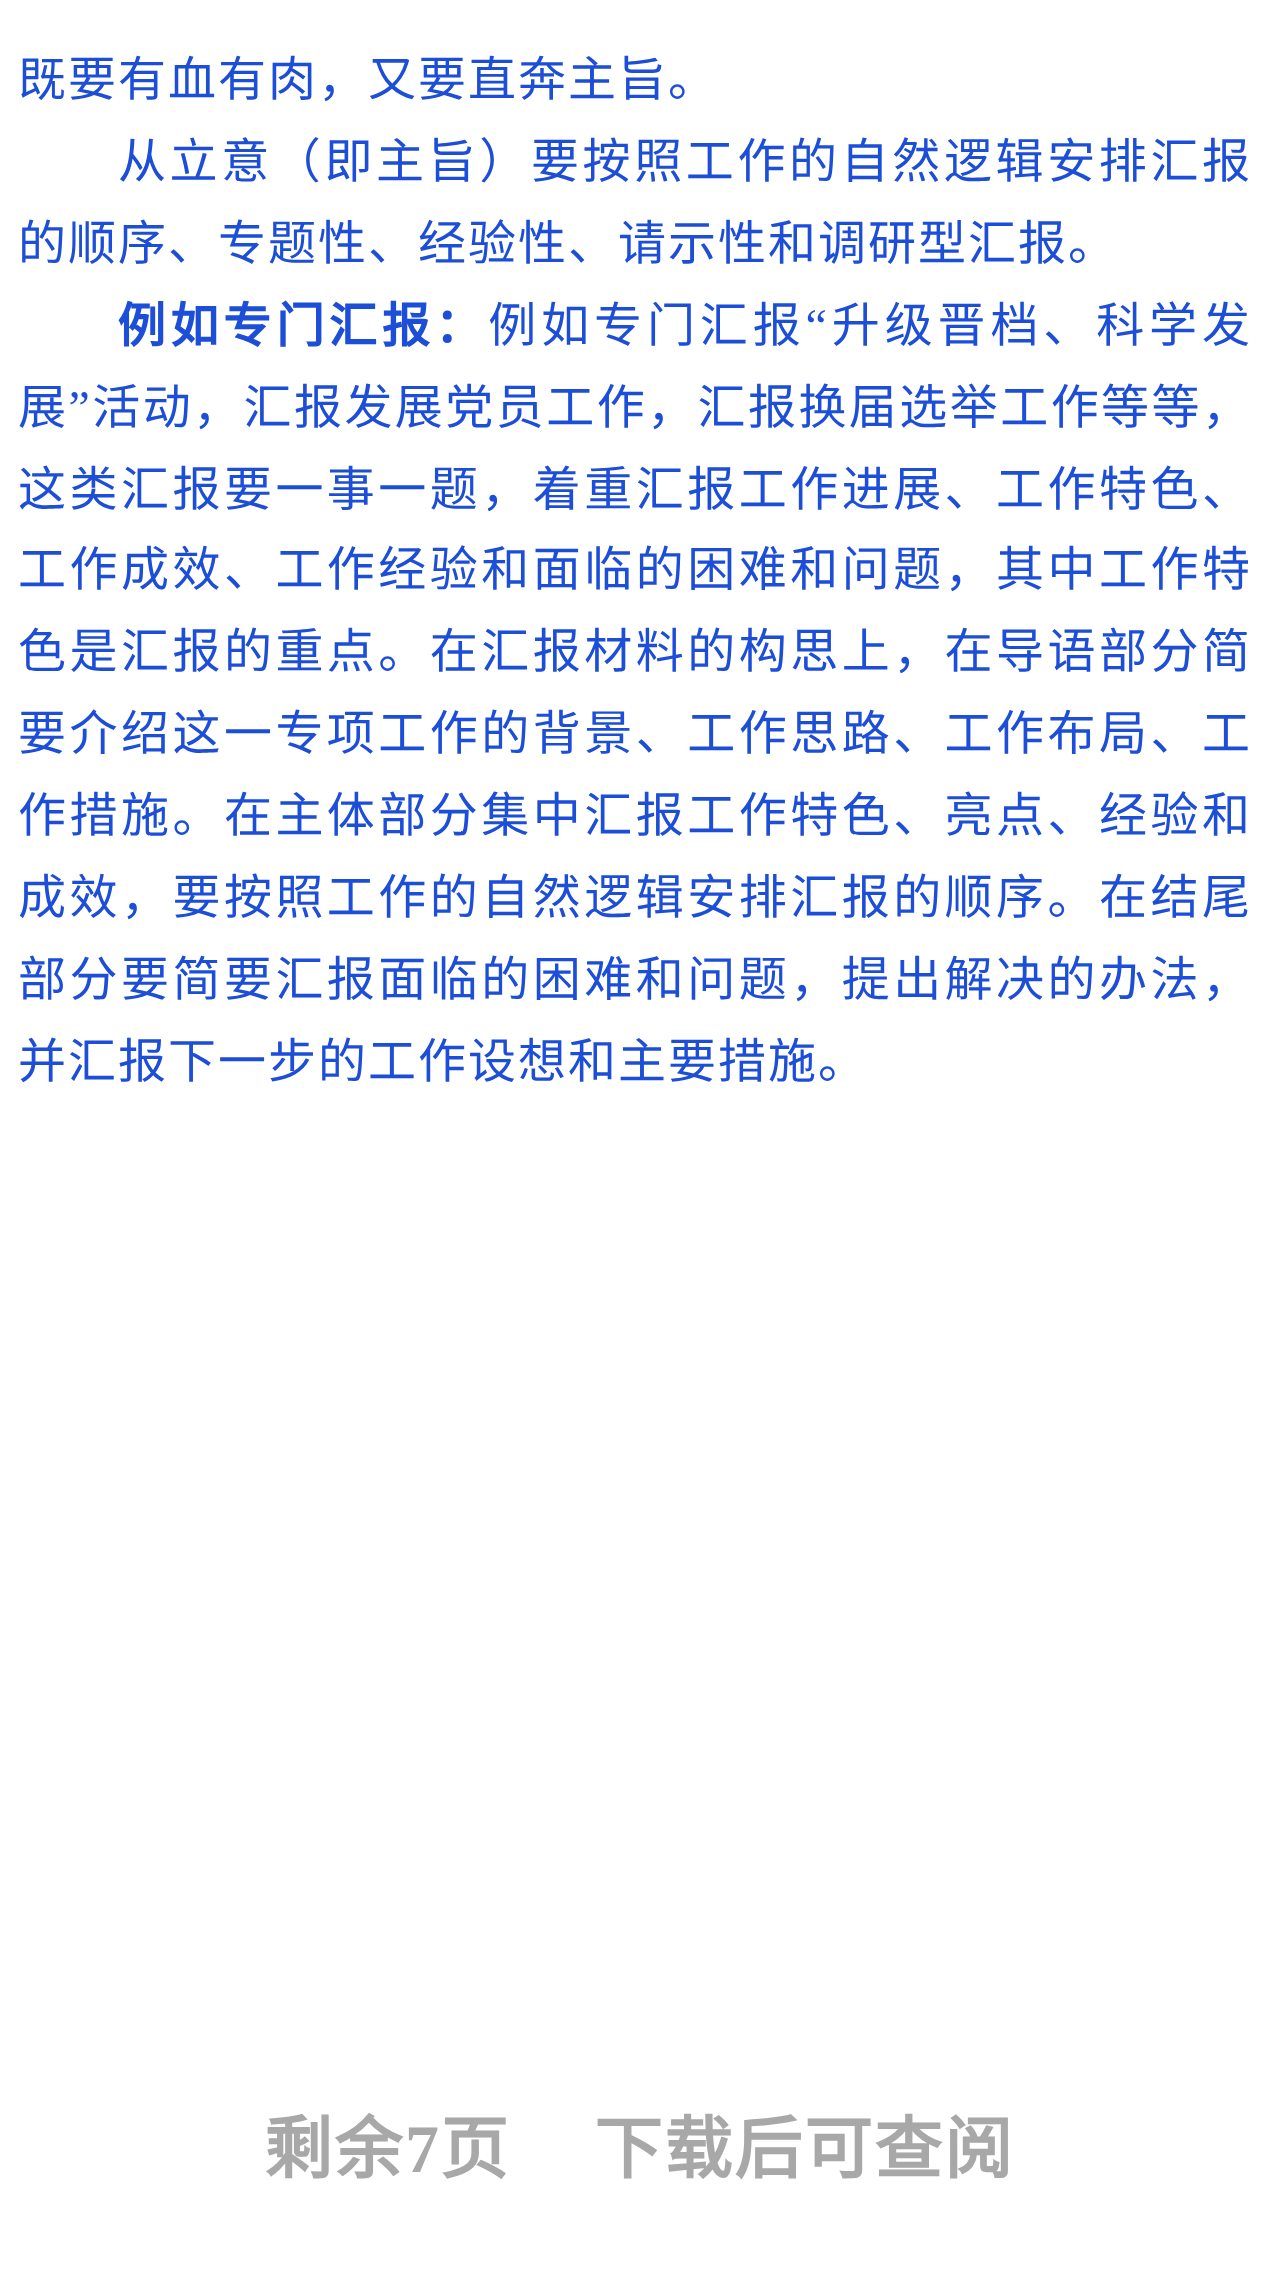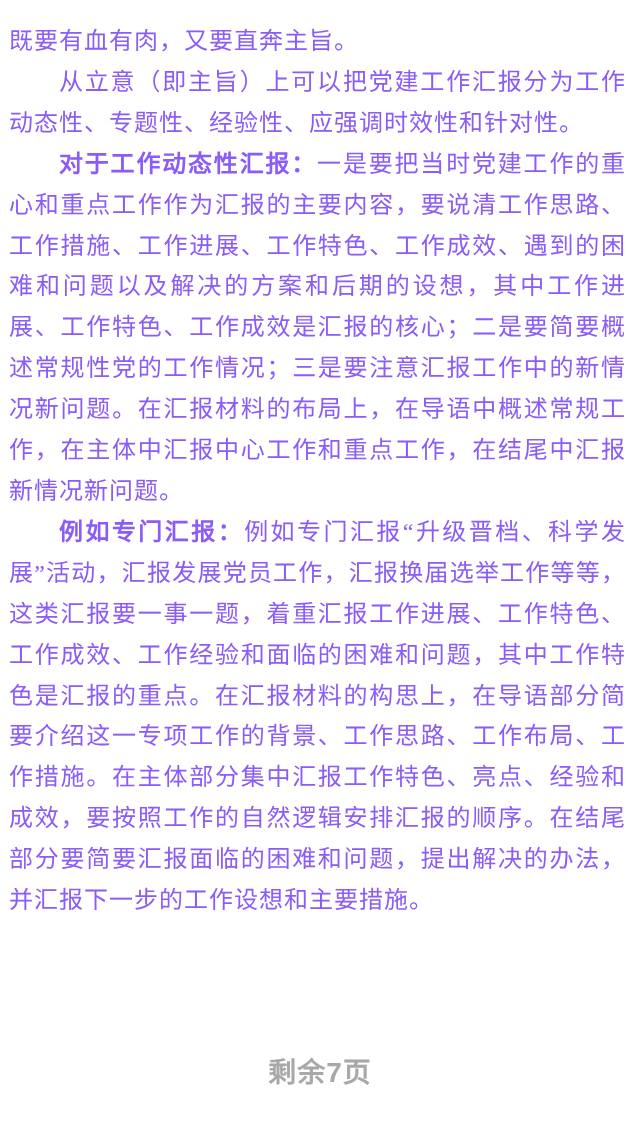--- a/index.html
+++ b/index.html
@@ -28,35 +28,35 @@
   .para .lead { font-weight: 700; }
   .footer {
     position: absolute;
     top: 1056px;
     left: 0;
     width: 100%;
     display: flex;
     justify-content: center;
     align-items: flex-start;
     gap: 42px;
-    font-family: Liberation Sans, sans-serif;
-    font-size: 28px;
+    font-family: Liberation Serif, serif;
+    font-size: 34px;
     line-height: 1.18;
     font-weight: 700;
     letter-spacing: 1px;
     color: #a8a8a8;
     white-space: nowrap;
   }
 </style>
 </head>
 <body>
 
 <div class="page" style="background: rgb(255, 255, 255);">
-  <div class="doc-body" style="color: #8b5cf6;">
+  <div class="doc-body" style="color: #1d4ed8;">
       <p class="para"><span>既要有血有肉，又要直奔主旨。</span></p>
-      <p class="para indented"><span>从立意（即主旨）上可以把党建工作汇报分为工作动态性、专题性、经验性、应强调时效性和针对性。</span></p>
-      <p class="para indented"><span class="lead">对于工作动态性汇报：</span><span>一是要把当时党建工作的重心和重点工作作为汇报的主要内容，要说清工作思路、工作措施、工作进展、工作特色、工作成效、遇到的困难和问题以及解决的方案和后期的设想，其中工作进展、工作特色、工作成效是汇报的核心；二是要简要概述常规性党的工作情况；三是要注意汇报工作中的新情况新问题。在汇报材料的布局上，在导语中概述常规工作，在主体中汇报中心工作和重点工作，在结尾中汇报新情况新问题。</span></p>
+      <p class="para indented"><span>从立意（即主旨）要按照工作的自然逻辑安排汇报的顺序、专题性、经验性、请示性和调研型汇报。</span></p>
       <p class="para indented"><span class="lead">例如专门汇报：</span><span>例如专门汇报“升级晋档、科学发展”活动，汇报发展党员工作，汇报换届选举工作等等，这类汇报要一事一题，着重汇报工作进展、工作特色、工作成效、工作经验和面临的困难和问题，其中工作特色是汇报的重点。在汇报材料的构思上，在导语部分简要介绍这一专项工作的背景、工作思路、工作布局、工作措施。在主体部分集中汇报工作特色、亮点、经验和成效，要按照工作的自然逻辑安排汇报的顺序。在结尾部分要简要汇报面临的困难和问题，提出解决的办法，并汇报下一步的工作设想和主要措施。</span></p>
     </div>
   <div class="footer" style="color: rgb(168, 168, 168);">
     <span>剩余7页</span>
+    <span>下载后可查阅</span>
   </div>
 </div>
 
 </body></html>

